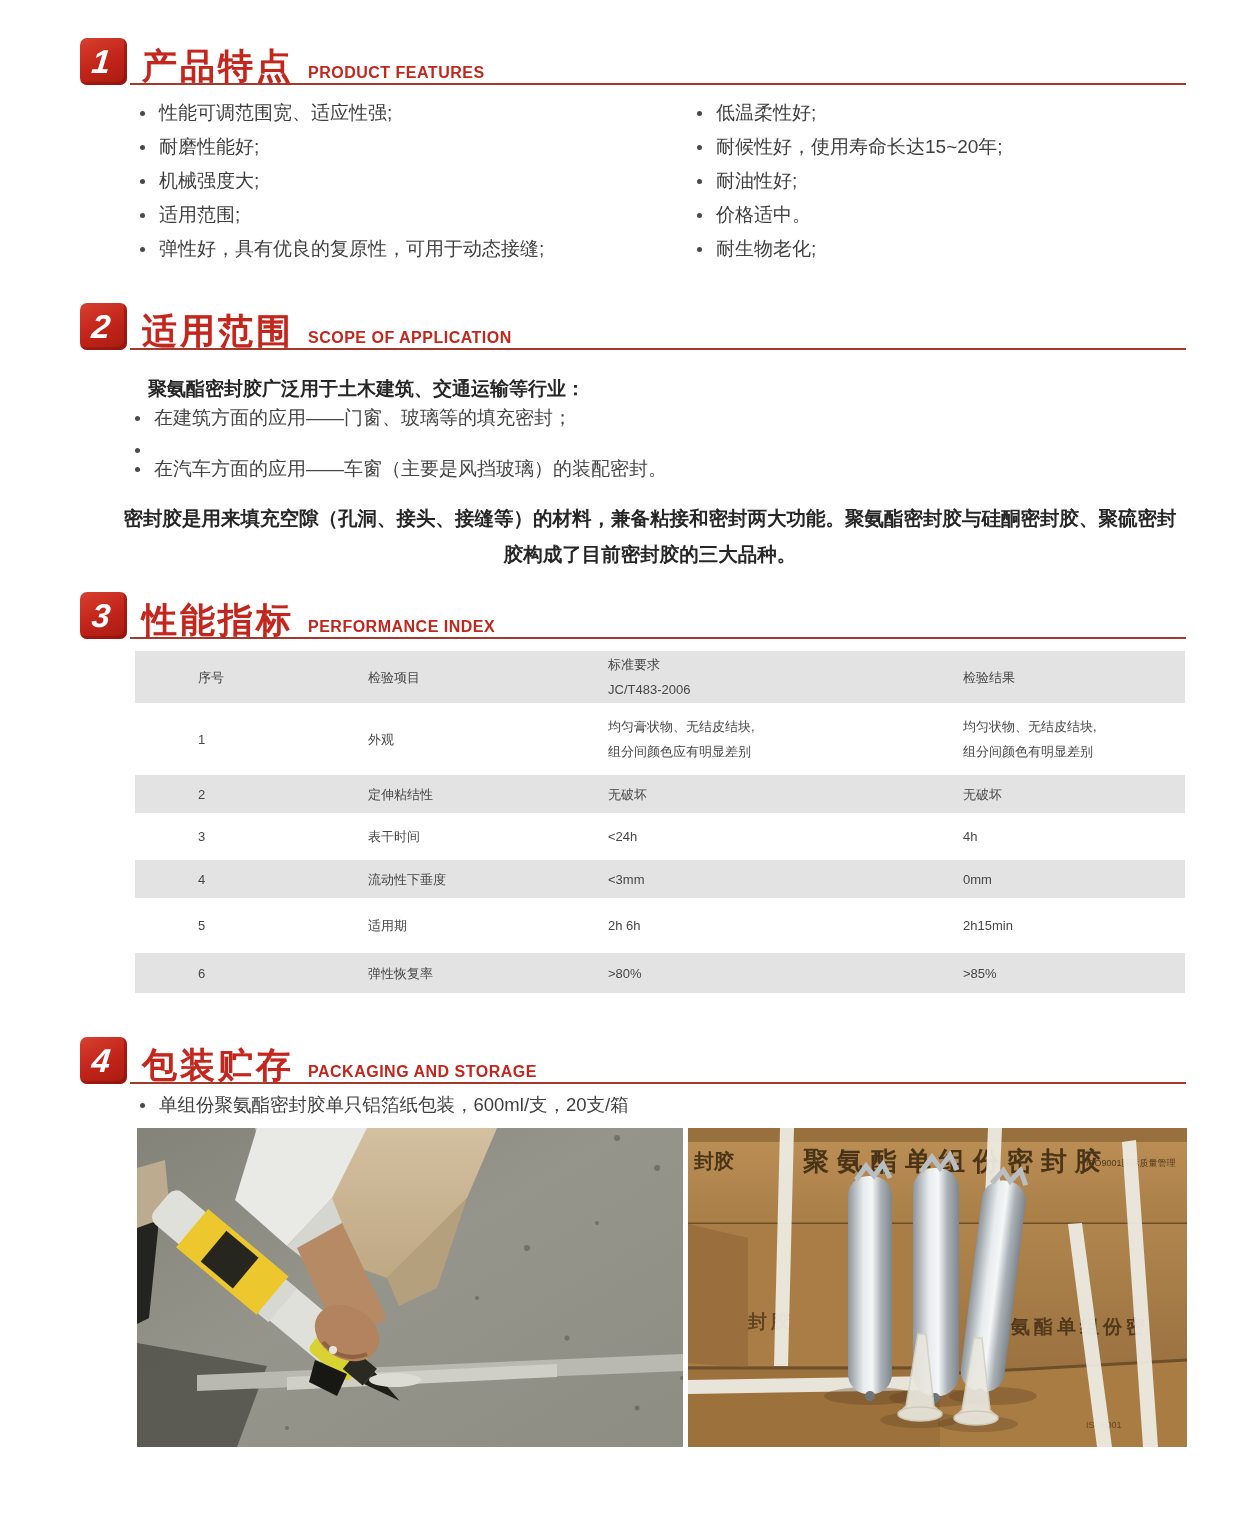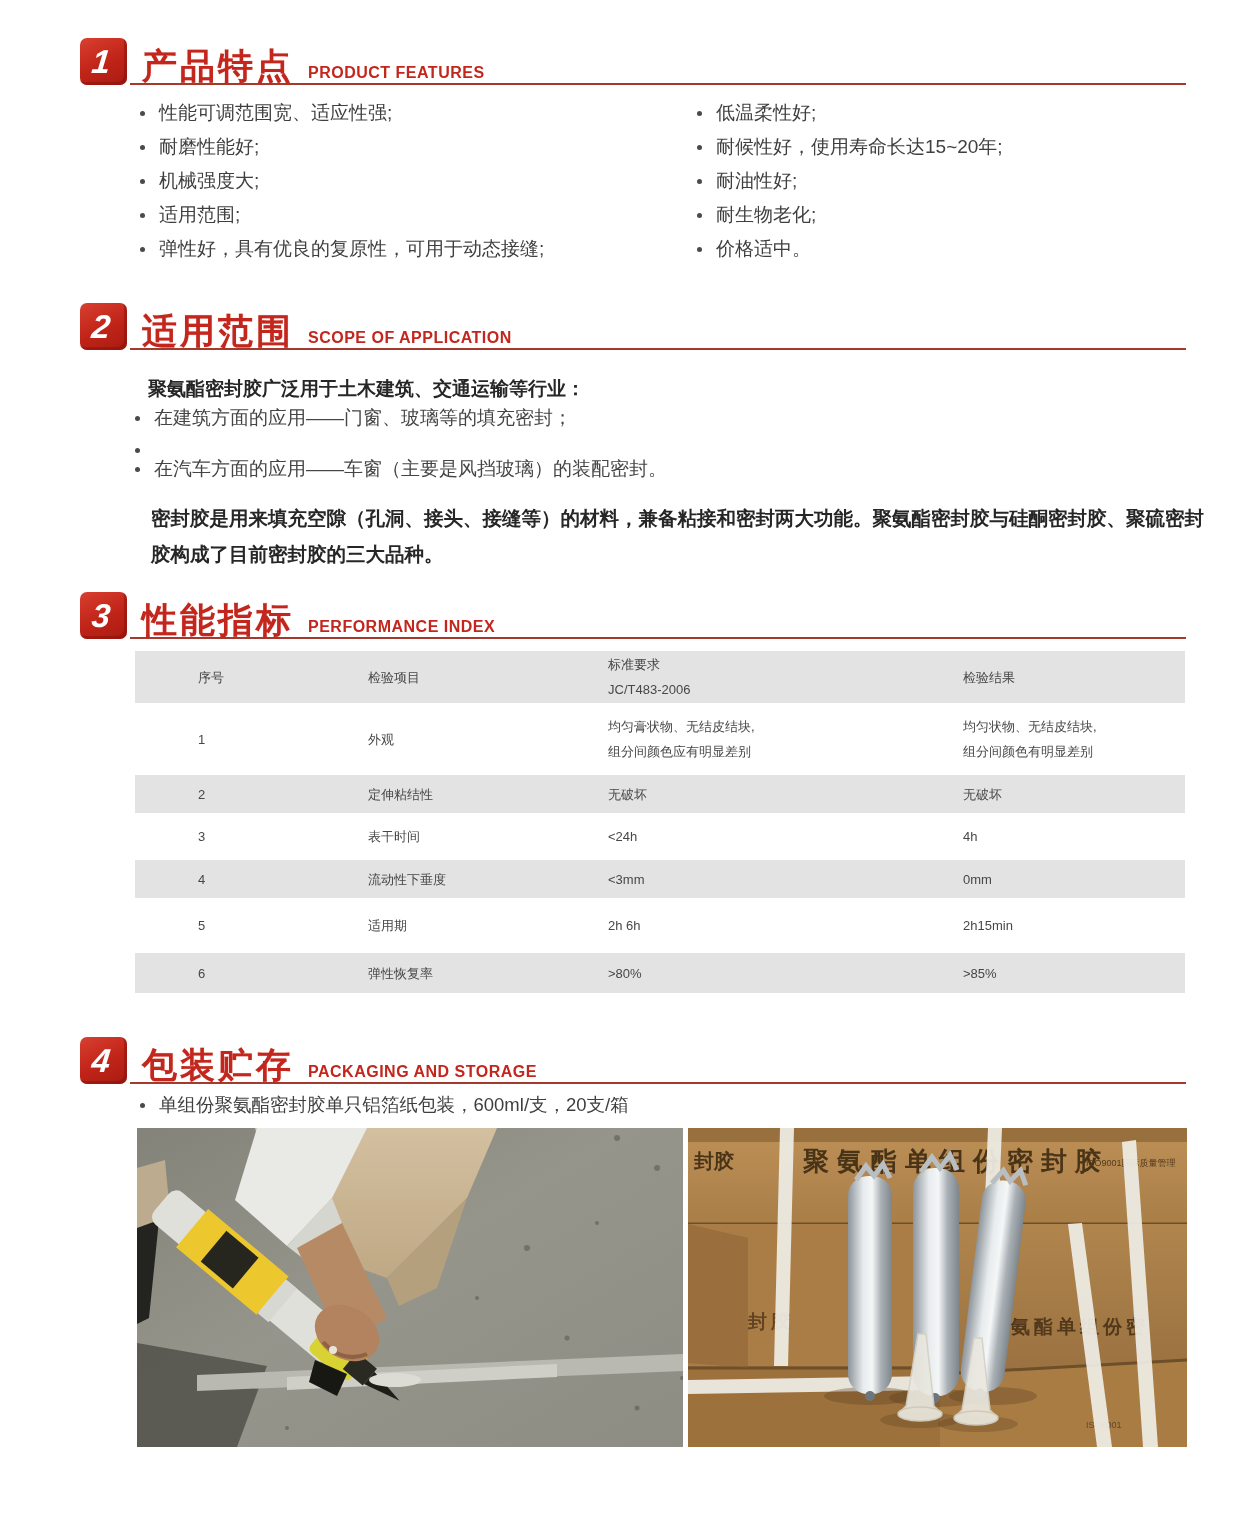--- a/index.html
+++ b/index.html
@@ -99,25 +99,25 @@
   <li>
       <span class="dot"></span>
       <span>耐候性好，使用寿命长达15~20年;</span>
     </li>
   <li>
       <span class="dot"></span>
       <span>耐油性好;</span>
     </li>
   <li>
       <span class="dot"></span>
+      <span>价格适中。</span>
+    </li>
+  <li>
+      <span class="dot"></span>
       <span>耐生物老化;</span>
-    </li>
-  <li>
-      <span class="dot"></span>
-      <span>价格适中。</span>
     </li>
 </ul>
 
 <div class="sec-header" style="top:303px;">
   <div class="hline"></div>
   <div class="badge">
     <span>2</span>
   </div>
   <div class="titles">
     <span class="title-zh">适用范围</span>
@@ -134,21 +134,21 @@
     </li>
   <li>
       <span class="dot"></span>
     </li>
   <li>
       <span class="dot"></span>
       <span>在汽车方面的应用——车窗（主要是风挡玻璃）的装配密封。</span>
     </li>
 </ul>
 
-<div class="abs bold-zh" style="top:500px;left:151px;width:1062px;font-size:19.5px;line-height:36px;">密封胶是用来填充空隙（孔洞、接头、接缝等）的材料，兼备粘接和密封两大功能。聚氨酯密封胶与硅酮密封胶、聚硫密封胶构成了目前密封胶的三大品种。</div>
+<div class="abs bold-zh" style="top:500px;left:119px;width:1062px;font-size:19.5px;line-height:36px;text-align:center;">密封胶是用来填充空隙（孔洞、接头、接缝等）的材料，兼备粘接和密封两大功能。聚氨酯密封胶与硅酮密封胶、聚硫密封胶构成了目前密封胶的三大品种。</div>
 
 <div class="sec-header" style="top:592px;">
   <div class="hline"></div>
   <div class="badge">
     <span>3</span>
   </div>
   <div class="titles">
     <span class="title-zh">性能指标</span>
     <span class="title-en">PERFORMANCE INDEX</span>
   </div>

